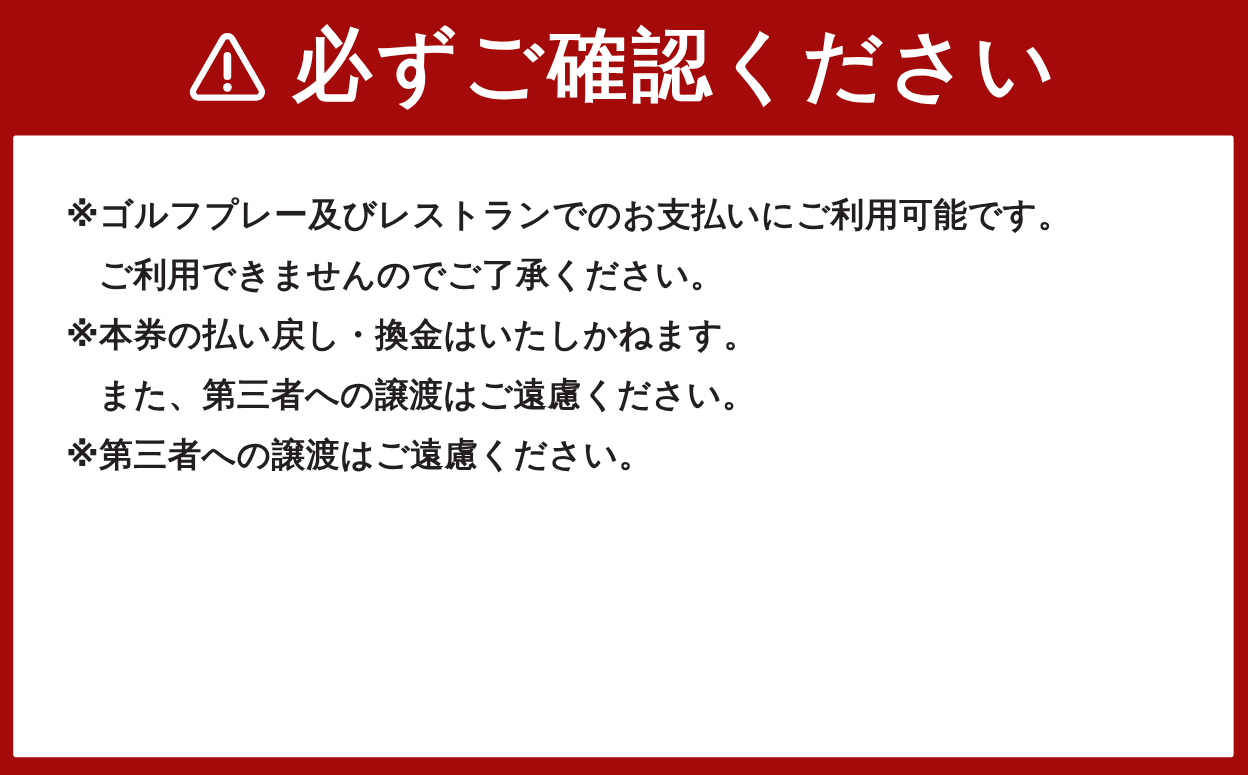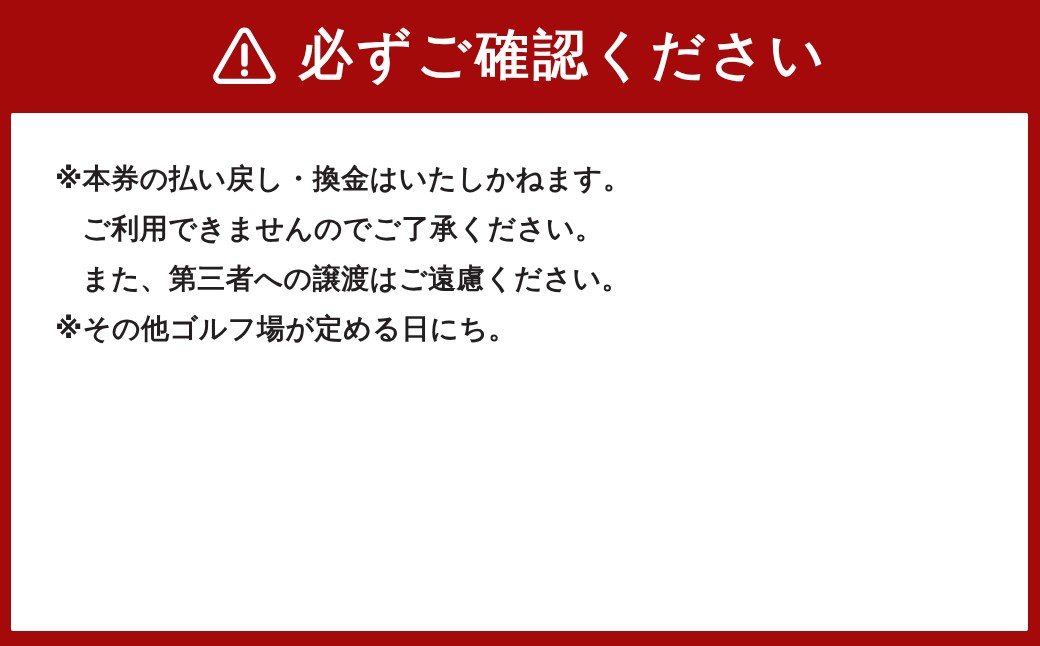--- a/index.html
+++ b/index.html
@@ -27,21 +27,21 @@
   }
   .warn-icon {
     display: inline-flex;
     width: 65px;
     height: 61px;
     flex: 0 0 auto;
   }
   .warn-icon svg { width: 100%; height: 100%; }
   .title {
     color: #ffffff;
-    font-size: 54px;
+    font-size: 66px;
     font-weight: 800;
     letter-spacing: 4px;
     line-height: 1;
     white-space: nowrap;
     padding-bottom: 4px;
   }
   .panel {
     position: absolute;
     left: 11px;
     top: 113px;
@@ -74,19 +74,20 @@
       <svg viewBox="0 0 65 61" xmlns="http://www.w3.org/2000/svg" aria-hidden="true">
         <path d="M28.6 6.2 a4.6 4.6 0 0 1 7.8 0 L60.6 48.4 a4.6 4.6 0 0 1 -3.9 6.9 H8.3 a4.6 4.6 0 0 1 -3.9 -6.9 Z" fill="none" stroke="#ffffff" stroke-width="5.2" stroke-linejoin="round"></path>
         <path d="M32.5 20.5 L32.5 37.5" fill="none" stroke="#ffffff" stroke-width="6.4" stroke-linecap="round"></path>
         <circle cx="32.5" cy="46.8" r="3.6" fill="#ffffff"></circle>
       </svg>
     </span>
     <h1 class="title">必ずご確認ください</h1>
   </div>
 
   <div class="panel">
+    <p class="line">※ゴルフプレー及びレストランでのお支払いにご利用可能です。</p>
+    <p class="line indent">ご利用できませんのでご了承ください。</p>
     <p class="line">※本券の払い戻し・換金はいたしかねます。</p>
-    <p class="line indent">ご利用できませんのでご了承ください。</p>
     <p class="line indent">また、第三者への譲渡はご遠慮ください。</p>
-    <p class="line">※その他ゴルフ場が定める日にち。</p>
+    <p class="line">※第三者への譲渡はご遠慮ください。</p>
   </div>
 
 </div>
 
 </body></html>

